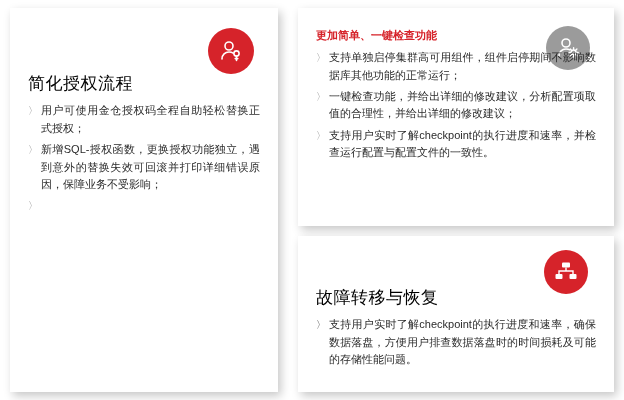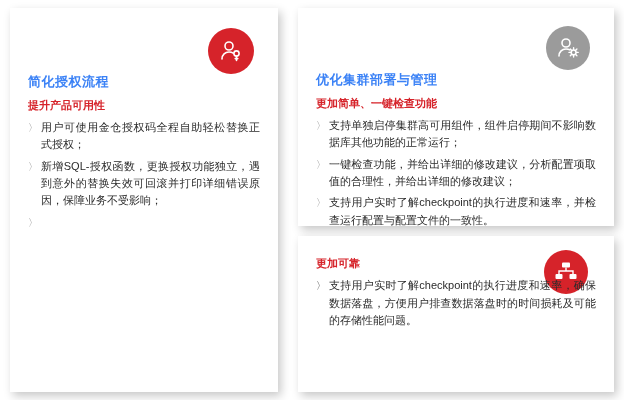--- a/index.html
+++ b/index.html
@@ -44,23 +44,23 @@
     width: 316px;
     height: 218px;
   }
   #card-2 {
     left: 298px;
     top: 236px;
     width: 316px;
     height: 156px;
   }
   .card-title {
-    font-size: 13px;
-    font-weight: bold;
-    color: #3b82f6;
+    font-size: 17px;
+    font-weight: normal;
+    color: #000000;
     letter-spacing: 0.5px;
     margin: 0 0 8px 0;
     line-height: 1.2;
   }
   #card-0 .card-title { margin-top: 46px; }
   #card-1 .card-title { margin-top: 44px; }
   #card-2 .card-title { margin-top: 32px; }
   .card-subtitle {
     font-size: 11px;
     color: #d6232a;
@@ -129,60 +129,58 @@
     <div class="card-inner">
       <div class="badge" id="badge-0">
         <svg width="26" height="26" viewBox="0 0 26 26" aria-hidden="true">
           <circle cx="11" cy="8" r="4" fill="none" stroke="#ffffff" stroke-width="1.6"></circle>
           <path d="M4 21c0-4.2 3.2-7 7-7 1.6 0 3 .4 4.2 1.2" fill="none" stroke="#ffffff" stroke-width="1.6" stroke-linecap="round"></path>
           <circle cx="18.5" cy="15.5" r="2.6" fill="none" stroke="#ffffff" stroke-width="1.6"></circle>
           <path d="M18.5 18.1v4.4M17.2 20.6h2.6" fill="none" stroke="#ffffff" stroke-width="1.6" stroke-linecap="round"></path>
         </svg>
       </div>
       <h2 class="card-title">简化授权流程</h2>
-      <div class="card-subtitle">提升产品可用性</div>
       <ul class="bullets">
         <li class="bullet"><span class="chev">〉</span><span>用户可使用金仓授权码全程自助轻松替换正式授权；</span></li>
         <li class="bullet"><span class="chev">〉</span><span>新增SQL-授权函数，更换授权功能独立，遇到意外的替换失效可回滚并打印详细错误原因，保障业务不受影响；</span></li>
         <li class="bullet"><span class="chev">〉</span></li>
       </ul>
     </div>
   </div>
 
   <div class="card" id="card-1">
     <div class="card-inner">
       <div class="badge" id="badge-1">
         <svg width="26" height="26" viewBox="0 0 26 26" aria-hidden="true">
           <circle cx="11" cy="8" r="4" fill="none" stroke="#ffffff" stroke-width="1.6"></circle>
           <path d="M4 21c0-4.2 3.2-7 7-7 1.4 0 2.7.3 3.8.9" fill="none" stroke="#ffffff" stroke-width="1.6" stroke-linecap="round"></path>
           <circle cx="18.6" cy="17.4" r="2.4" fill="none" stroke="#ffffff" stroke-width="1.5"></circle>
           <path d="M18.6 12.8v1.6M18.6 20.4v1.6M14 17.4h1.6M21.6 17.4h1.6M15.3 14.1l1.2 1.2M20.7 19.5l1.2 1.2M21.9 14.1l-1.2 1.2M16.5 19.5l-1.2 1.2" fill="none" stroke="#ffffff" stroke-width="1.4" stroke-linecap="round"></path>
         </svg>
       </div>
-      <h2 class="card-title">优化集群部署与管理</h2>
       <div class="card-subtitle">更加简单、一键检查功能</div>
       <ul class="bullets">
         <li class="bullet"><span class="chev">〉</span><span>支持单独启停集群高可用组件，组件启停期间不影响数据库其他功能的正常运行；</span></li>
         <li class="bullet"><span class="chev">〉</span><span>一键检查功能，并给出详细的修改建议，分析配置项取值的合理性，并给出详细的修改建议；</span></li>
         <li class="bullet"><span class="chev">〉</span><span>支持用户实时了解checkpoint的执行进度和速率，并检查运行配置与配置文件的一致性。</span></li>
       </ul>
     </div>
   </div>
 
   <div class="card" id="card-2">
     <div class="card-inner">
       <div class="badge" id="badge-2">
         <svg width="26" height="26" viewBox="0 0 26 26" aria-hidden="true">
           <rect x="9" y="3.5" width="8" height="5" rx="1" fill="#ffffff"></rect>
           <rect x="2.5" y="15" width="7" height="5" rx="1" fill="#ffffff"></rect>
           <rect x="16.5" y="15" width="7" height="5" rx="1" fill="#ffffff"></rect>
           <path d="M13 8.5v3.5M6 15v-3h14v3" fill="none" stroke="#ffffff" stroke-width="1.4"></path>
         </svg>
       </div>
-      <div class="card-subtitle">更加可靠</div>
+      <h2 class="card-title">故障转移与恢复</h2>
       <ul class="bullets">
         <li class="bullet"><span class="chev">〉</span></li>
         <li class="bullet"><span class="chev">〉</span><span>支持用户实时了解checkpoint的执行进度和速率，确保数据落盘，方便用户排查数据落盘时的时间损耗及可能的存储性能问题。</span></li>
       </ul>
     </div>
   </div>
 
 </div>
 
 </body></html>

